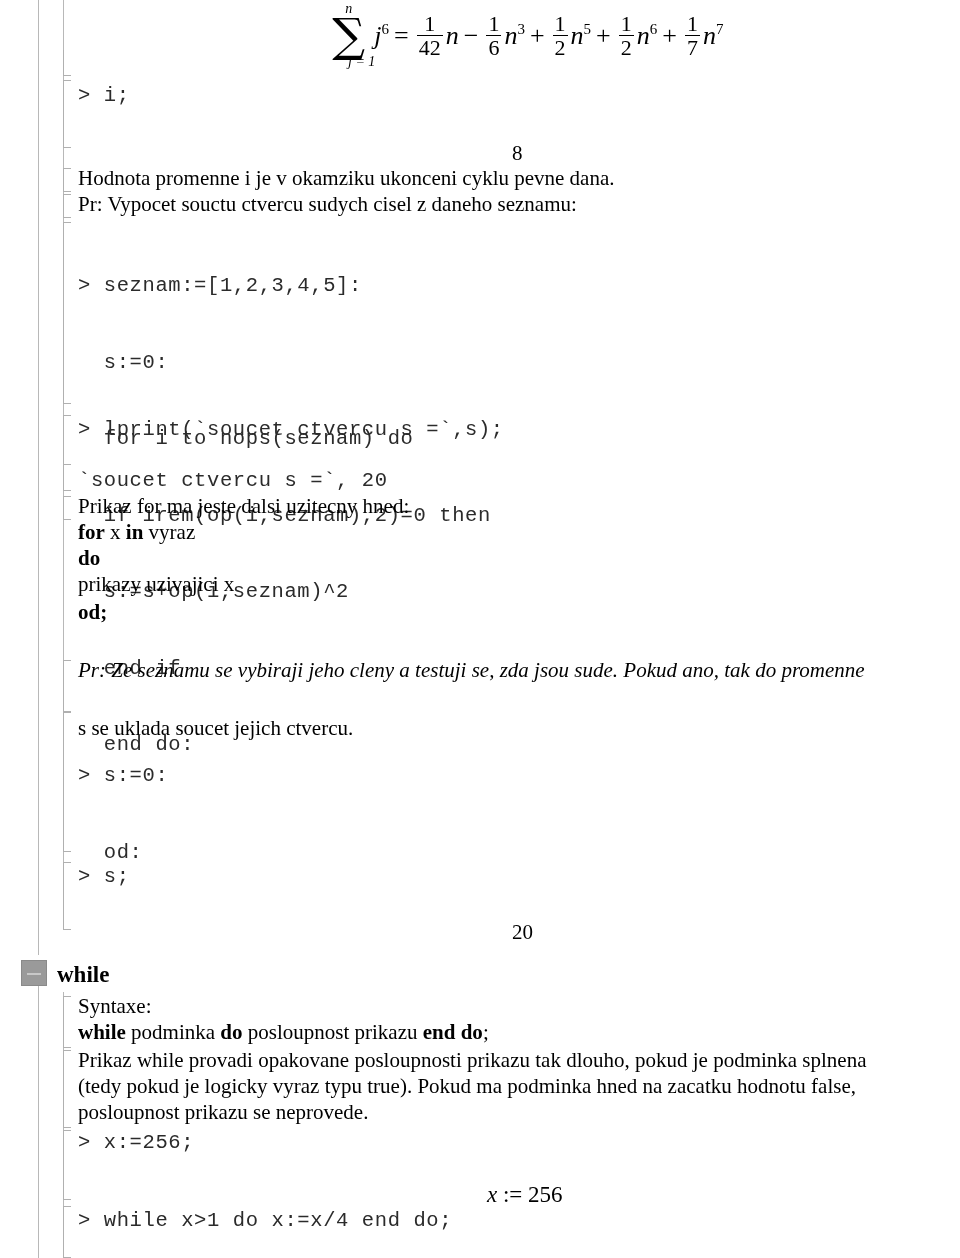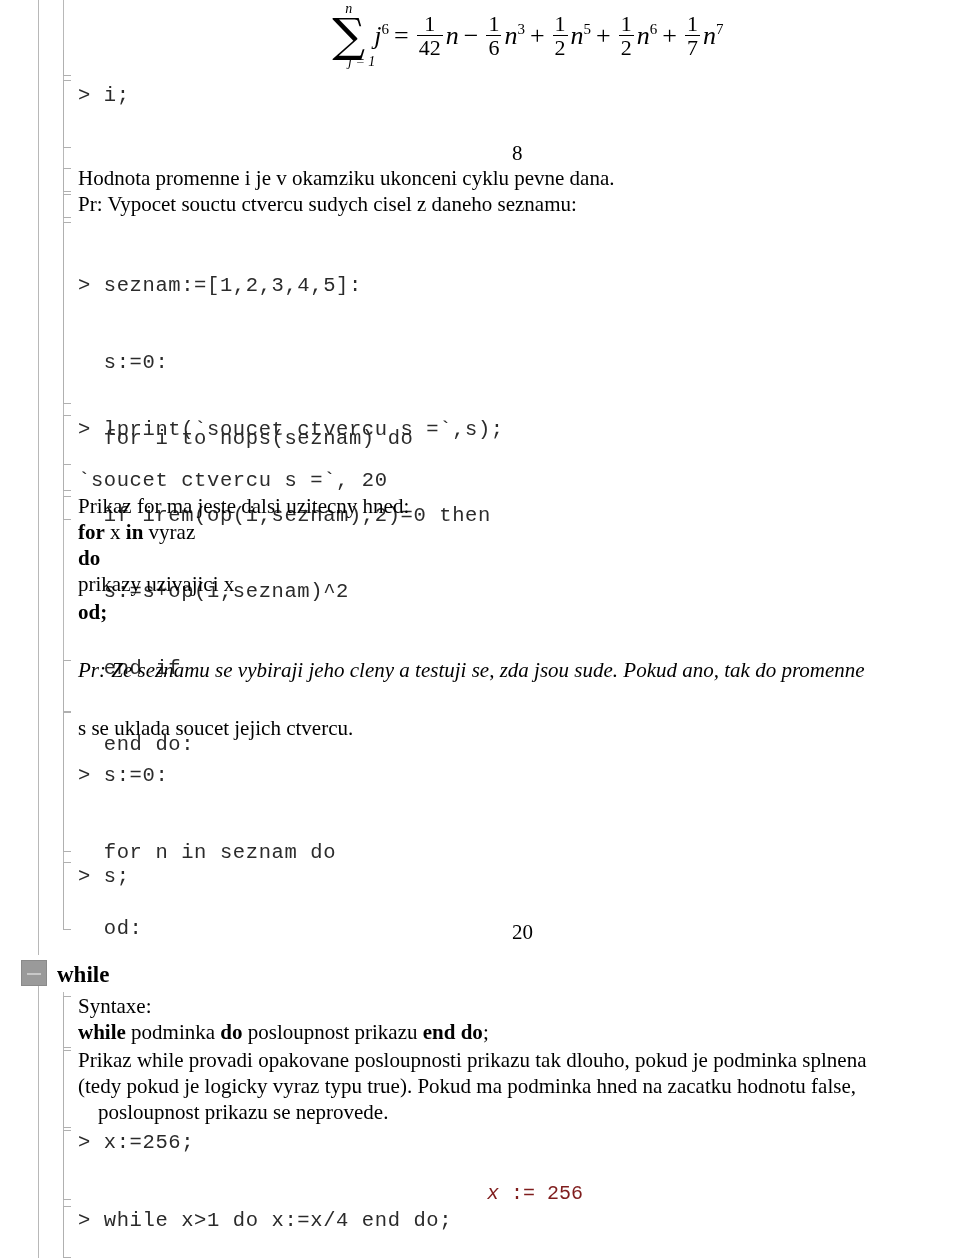--- a/index.html
+++ b/index.html
@@ -59,23 +59,23 @@
     line-height: 25.5px;
     color: #000000;
   }
   .prose b { font-weight: bold; }
   .outnum {
     font-family: "Liberation Serif", serif;
     font-size: 21px;
     color: #000000;
   }
   .mathout {
-    font-family: Liberation Mono, monospace;
-    font-size: 20px;
-    color: #7f1d1d;
+    font-family: Liberation Serif, serif;
+    font-size: 23px;
+    color: #000000;
   }
   .mathout i { font-style: italic; }
 
   .section-title {
     font-family: "Liberation Serif", serif;
     font-size: 23px;
     font-weight: bold;
   }
 
   
@@ -258,21 +258,20 @@
     <b>od;</b>
   </div>
 
   <div class="gbracket" style="left:63px; top:660px; height:52px;"></div>
   <div class="prose abs" style="left:78px; top:658px;font-style:italic;">Pr: Ze seznamu se vybiraji jeho cleny a testuji se, zda jsou sude.   Pokud ano, tak do promenne</div>
   <div class="prose abs" style="left:78px; top:684px;margin-top:32px;">s se uklada soucet jejich ctvercu.</div>
 
   <div class="gbracket" style="left:63px; top:712px; height:140px;"></div>
   <div class="code abs" style="left:78px; top:712px;">
     <div>&gt; s:=0:</div>
-    <div>  for n in seznam do</div>
     <div>  od:</div>
   </div>
 
   <div class="gbracket" style="left:63px; top:862px; height:68px;"></div>
   <div class="code abs" style="left:78px; top:864px;">&gt; s;</div>
 
   <div class="outnum abs" style="left:512px; top:920px;">20</div>
 
   <div class="toggle" style="left:21px; top:960px;">
     <div class="minus"></div>
@@ -290,21 +289,21 @@
     <b>while</b>
     <span>podminka</span>
     <b>do</b>
     <span>posloupnost prikazu</span>
     <b>end do</b><span>;</span>
   </div>
 
   <div class="gbracket" style="left:63px; top:1050px; height:78px;"></div>
   <div class="prose abs" style="left:78px; top:1048px;">Prikaz while provadi opakovane posloupnosti prikazu tak dlouho, pokud je podminka splnena</div>
   <div class="prose abs" style="left:78px; top:1074px;">(tedy pokud je logicky vyraz typu true). Pokud ma podminka hned na zacatku hodnotu false,</div>
-  <div class="prose abs" style="left:78px; top:1100px;margin-left:20px;">posloupnost prikazu se neprovede.</div>
+  <div class="prose abs" style="left:78px; top:1100px;">posloupnost prikazu se neprovede.</div>
 
   <div class="gbracket" style="left:63px; top:1130px; height:70px;"></div>
   <div class="code abs" style="left:78px; top:1130px;">&gt; x:=256;</div>
 
   <div class="mathout abs" style="left:487px; top:1182px;">
     <i>x</i>
     <span>:=</span>
     <span>256</span>
   </div>
 

